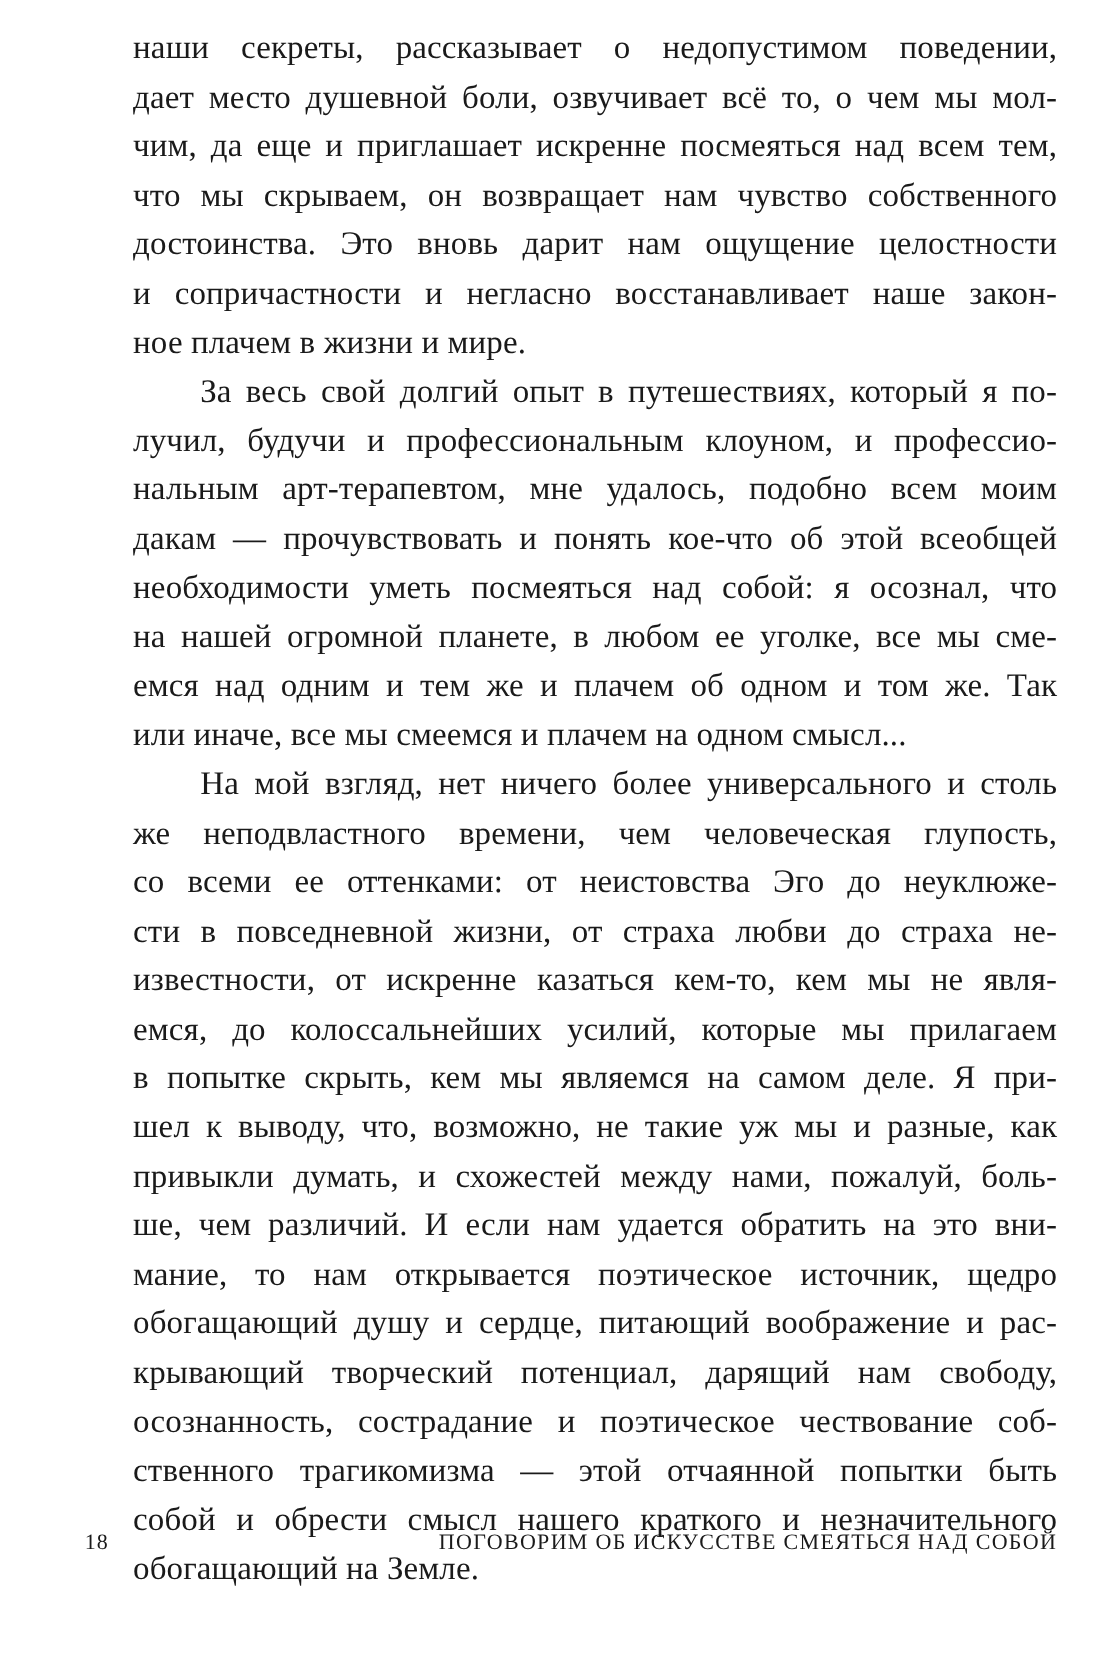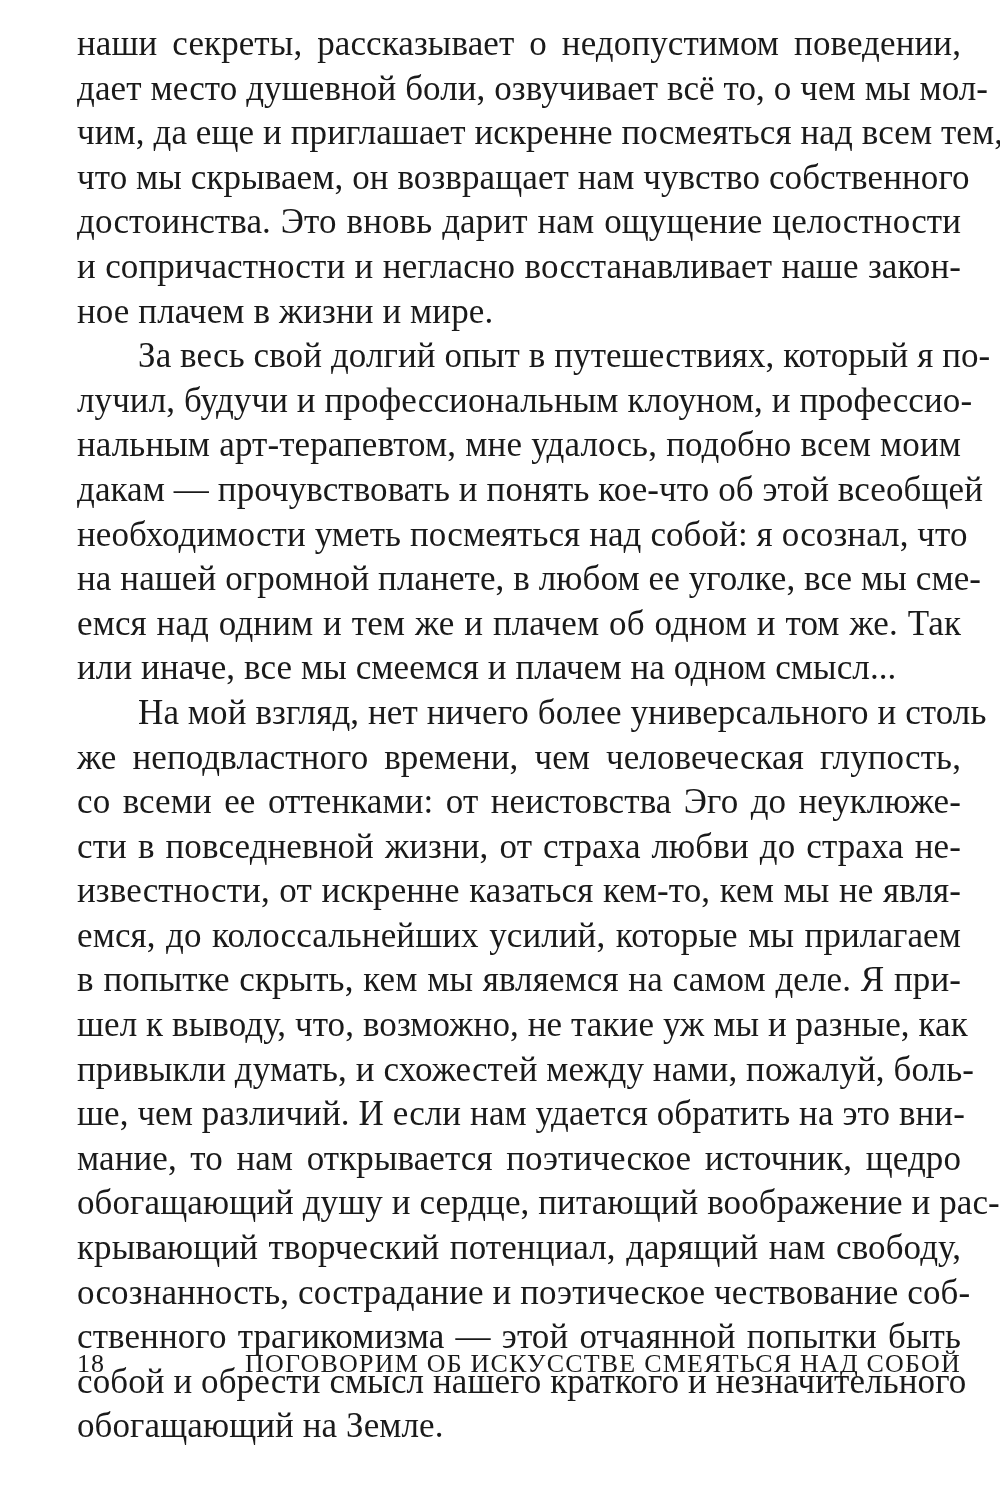--- a/index.html
+++ b/index.html
@@ -18,39 +18,40 @@
     .page-body {
       position: absolute;
       left: 77px;
       top: 22px;
       width: 884px;
     }
     .line {
       display: block;
       height: 44.6px;
       line-height: 44.6px;
-      font-size: 35px;
+      font-size: 30px;
       white-space: nowrap;
       text-align: justify;
       text-align-last: justify;
       letter-spacing: 0.1px;
+      margin-left: 44px;
     }
     .line.indent {
       padding-left: 61px;
     }
     .line.last {
       text-align-last: left;
     }
     .footer {
       position: absolute;
       left: 77px;
-      top: 1346px;
+      top: 1384px;
       width: 884px;
       height: 36px;
-      font-size: 26px;
+      font-size: 20px;
       line-height: 36px;
     }
     .page-number {
       position: absolute;
       left: 0;
       top: 0;
       letter-spacing: 1px;
     }
     .running-title {
       position: absolute;

